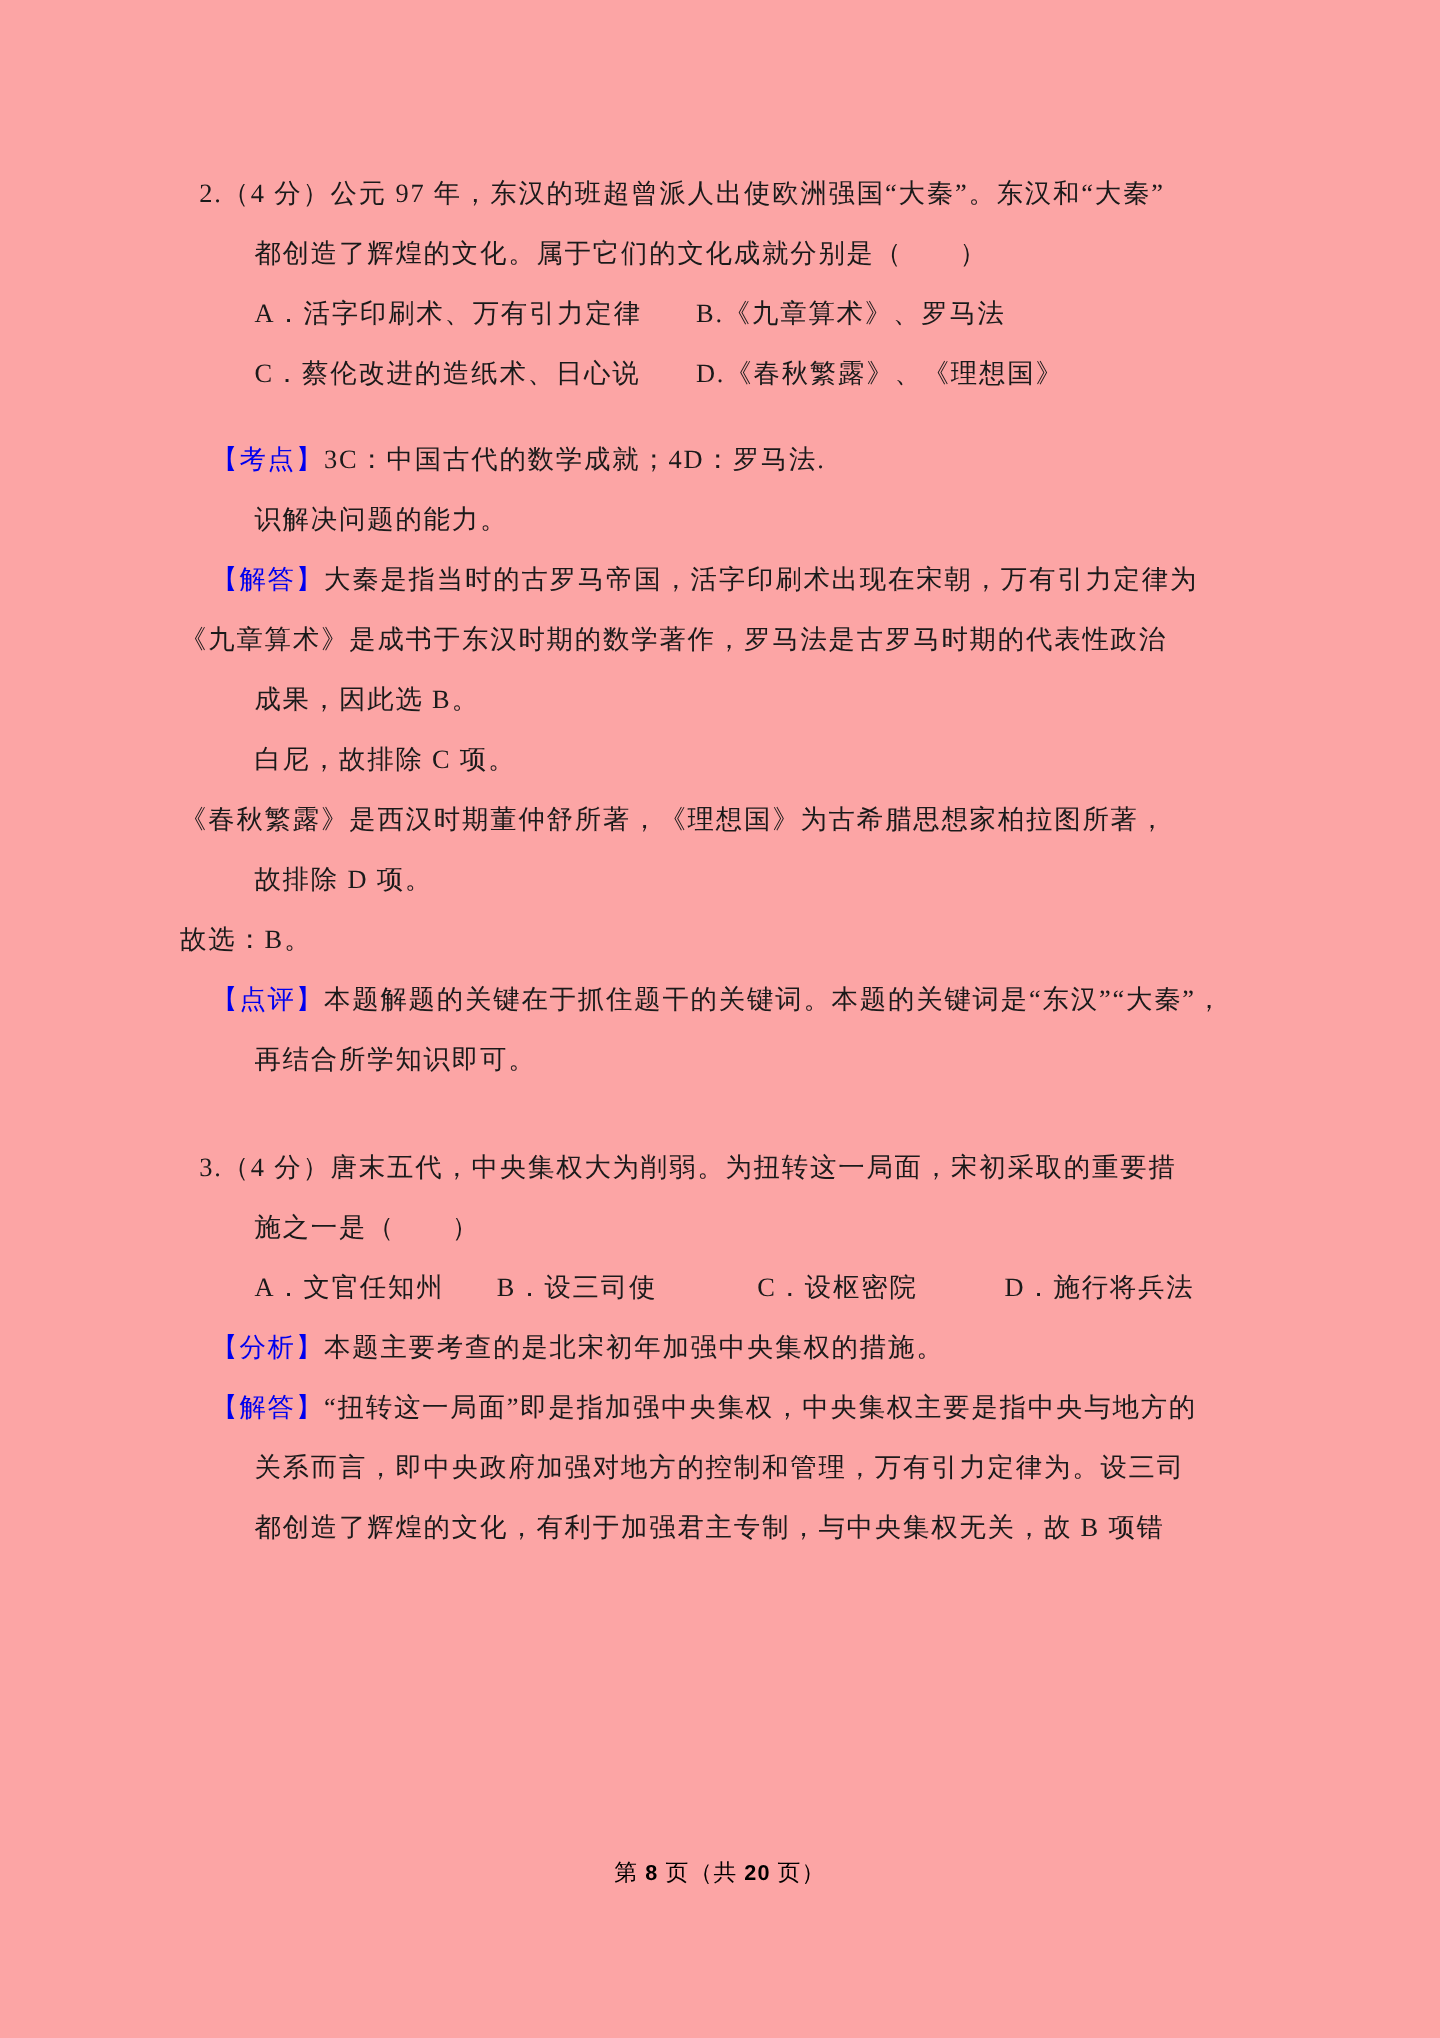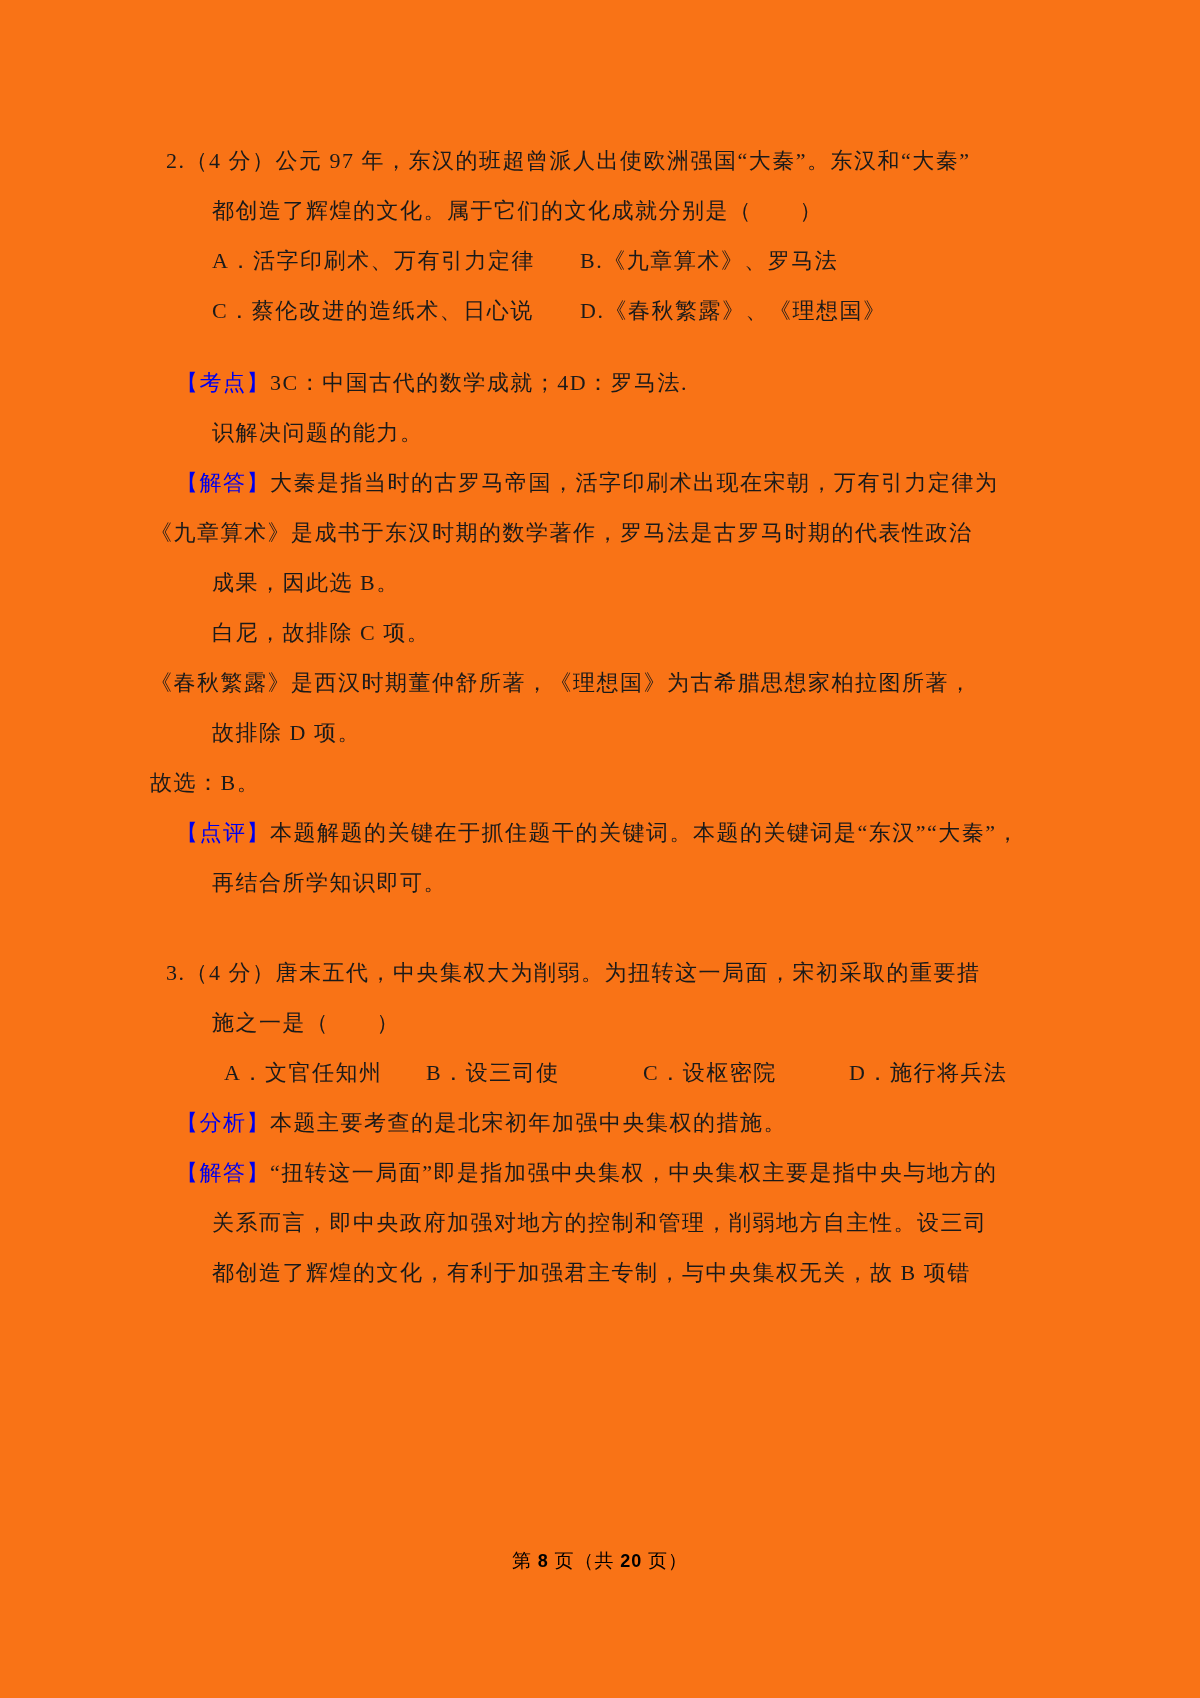--- a/index.html
+++ b/index.html
@@ -2,21 +2,21 @@
 <html style="--accent: #0000EE;"><head>
 <meta charset="utf-8">
 <style>
   :root { --accent: #0000EE; --ink: #1a1a1a; }
   * { margin: 0; padding: 0; box-sizing: border-box; }
   html, body { background: #ffffff; }
   .doc {
     position: relative;
     width: 1200px;
     height: 1698px;
-    background: #f97316;
+    background: #fca5a5;
     font-family: "Liberation Serif", "DejaVu Serif", serif;
     color: var(--ink);
     overflow: hidden;
   }
   .content {
     position: absolute;
     left: 150px;
     top: 136px;
     width: 910px;
   }
@@ -27,21 +27,21 @@
     letter-spacing: 1.5px;
     white-space: nowrap;
   }
   .qnum   { padding-left: 16px; }
   .cont   { padding-left: 62px; }
   .flush  { padding-left: 0; }
   .labeled{ padding-left: 26px; }
   .label  { color: var(--accent); }
   .opt-row { padding-left: 62px; }
   .optw  { display: inline-block; width: 368px; }
-  .q3a { display: inline-block; width: 202px; margin-left: 12px; }
+  .q3a { display: inline-block; width: 202px; }
   .q3b { display: inline-block; width: 217px; }
   .q3c { display: inline-block; width: 206px; }
   .gap-md { margin-top: 22px; }
   .gap-lg { margin-top: 40px; }
   .gap-sec { margin-top: 36px; }
   .footer {
     position: absolute;
     left: 0;
     top: 1548px;
     width: 1200px;
@@ -90,21 +90,21 @@
     <div class="line opt-row">
       <span class="q3a">A．文官任知州</span><span class="q3b">B．设三司使</span><span class="q3c">C．设枢密院</span><span>D．施行将兵法</span>
     </div>
 
     <div class="line labeled">
       <span class="label">【分析】</span><span>本题主要考查的是北宋初年加强中央集权的措施。</span>
     </div>
     <div class="line labeled">
       <span class="label">【解答】</span><span>“扭转这一局面”即是指加强中央集权，中央集权主要是指中央与地方的</span>
     </div>
-    <div class="line cont">关系而言，即中央政府加强对地方的控制和管理，削弱地方自主性。设三司</div>
+    <div class="line cont">关系而言，即中央政府加强对地方的控制和管理，万有引力定律为。设三司</div>
     <div class="line cont">都创造了辉煌的文化，有利于加强君主专制，与中央集权无关，故 B 项错</div>
 
   </div>
 
   <div class="footer">
     <span>第 </span><b>8</b><span> 页（共 </span><b>20</b><span> 页）</span>
   </div>
 </div>
 
 </body></html>

